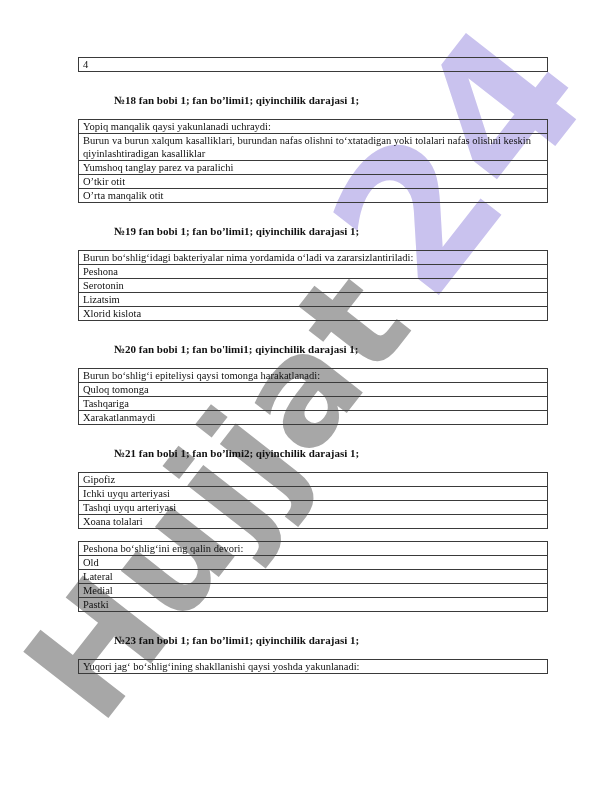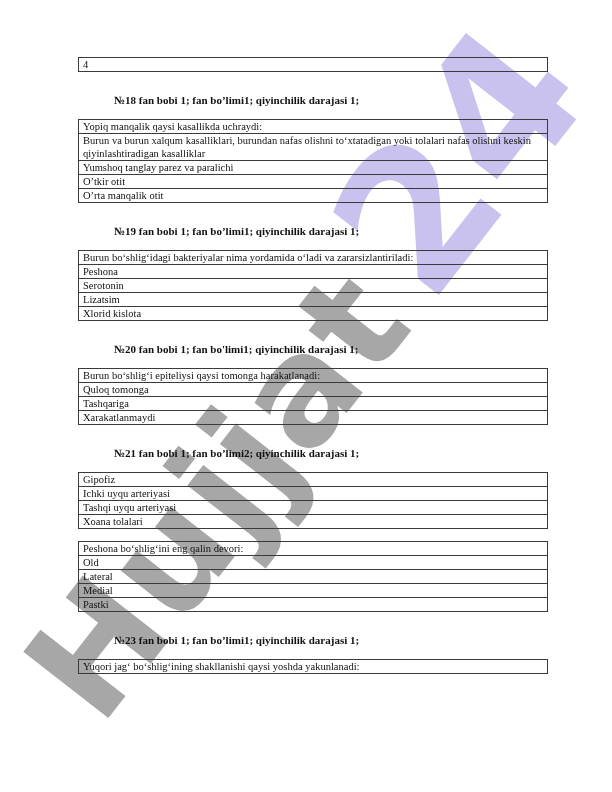--- a/index.html
+++ b/index.html
@@ -82,21 +82,21 @@
           <tr>
         <td>4</td>
       </tr>
     </tbody>
       </table>
 
     <div class="q-header">№18 fan bobi 1; fan bo’limi1; qiyinchilik darajasi 1;</div>
     <table class="qtable">
       <tbody>
           <tr>
-            <td>Yopiq manqalik qaysi kasallikda uchraydi:</td>
+            <td>Yopiq manqalik qaysi yakunlanadi uchraydi:</td>
           </tr>
       <tr>
             <td>Burun va burun xalqum kasalliklari, burundan nafas olishni toʻxtatadigan yoki tolalari nafas olishni keskin qiyinlashtiradigan kasalliklar</td>
           </tr>
       <tr>
             <td>Yumshoq tanglay parez va paralichi</td>
           </tr>
       <tr>
             <td>O’tkir otit</td>
           </tr>

